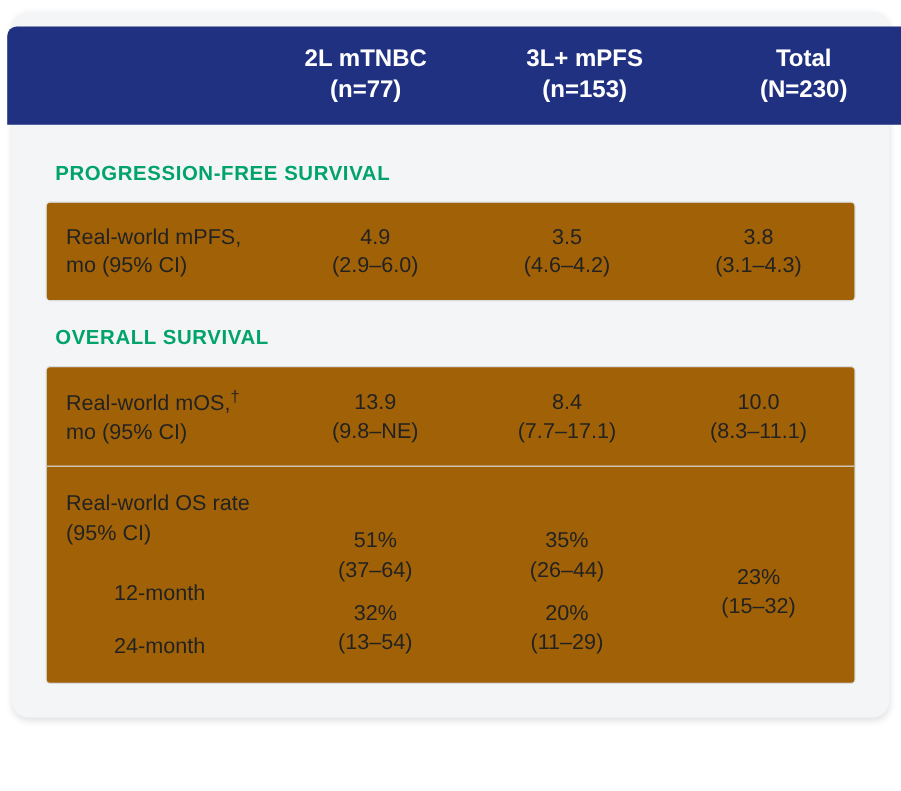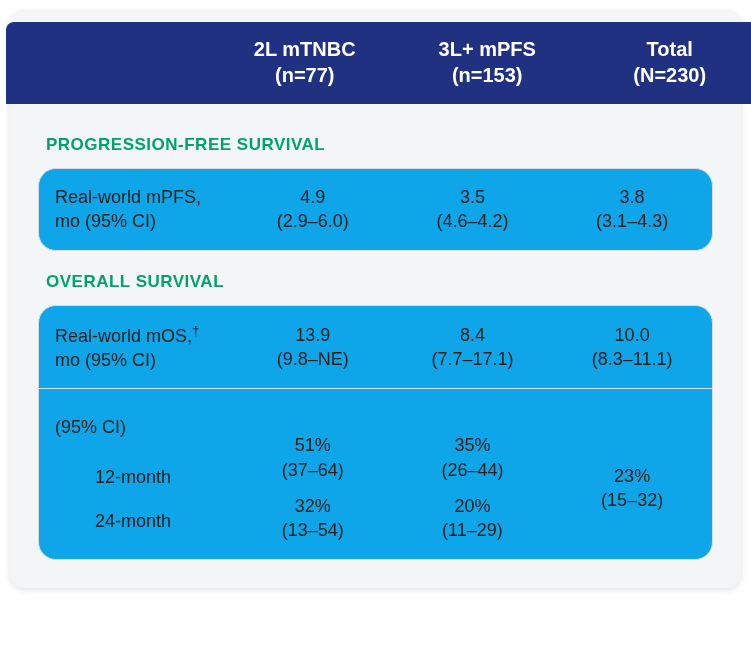--- a/index.html
+++ b/index.html
@@ -70,23 +70,23 @@
     }
     .section-title {
       color: #00a46a;
       font-weight: 700;
       letter-spacing: 0.5px;
       font-size: 17px;
       padding: 20px 8px 12px 8px;
       line-height: 1.3;
     }
     .data-block {
-      background: #0ea5e9;
+      background: #a16207;
       border: 1px solid #d9dcde;
-      border-radius: 18px;
+      border-radius: 4px;
       overflow: hidden;
     }
     .data-row {
       display: flex;
       align-items: center;
     }
     .data-row + .data-row {
       border-top: 1px solid #d9dcde;
     }
     .rlabel {
@@ -215,20 +215,21 @@
           <span class="ci">(7.7–17.1)</span>
         </div>
         <div class="rcell">
           <span class="val">10.0</span>
           <span class="ci">(8.3–11.1)</span>
         </div>
       </div>
 
       <div class="data-row os-rate-row">
         <div class="rlabel">
+          <span>Real-world OS rate</span>
           <span class="sub">(95% CI)</span>
           <div class="indent-list">
             <div class="indent-item">12-month</div>
             <div class="indent-item">24-month</div>
           </div>
         </div>
         <div class="stack-cell">
           <span class="pair">
             <span class="val">51%</span><br>
             <span class="ci">(37–64)</span>

